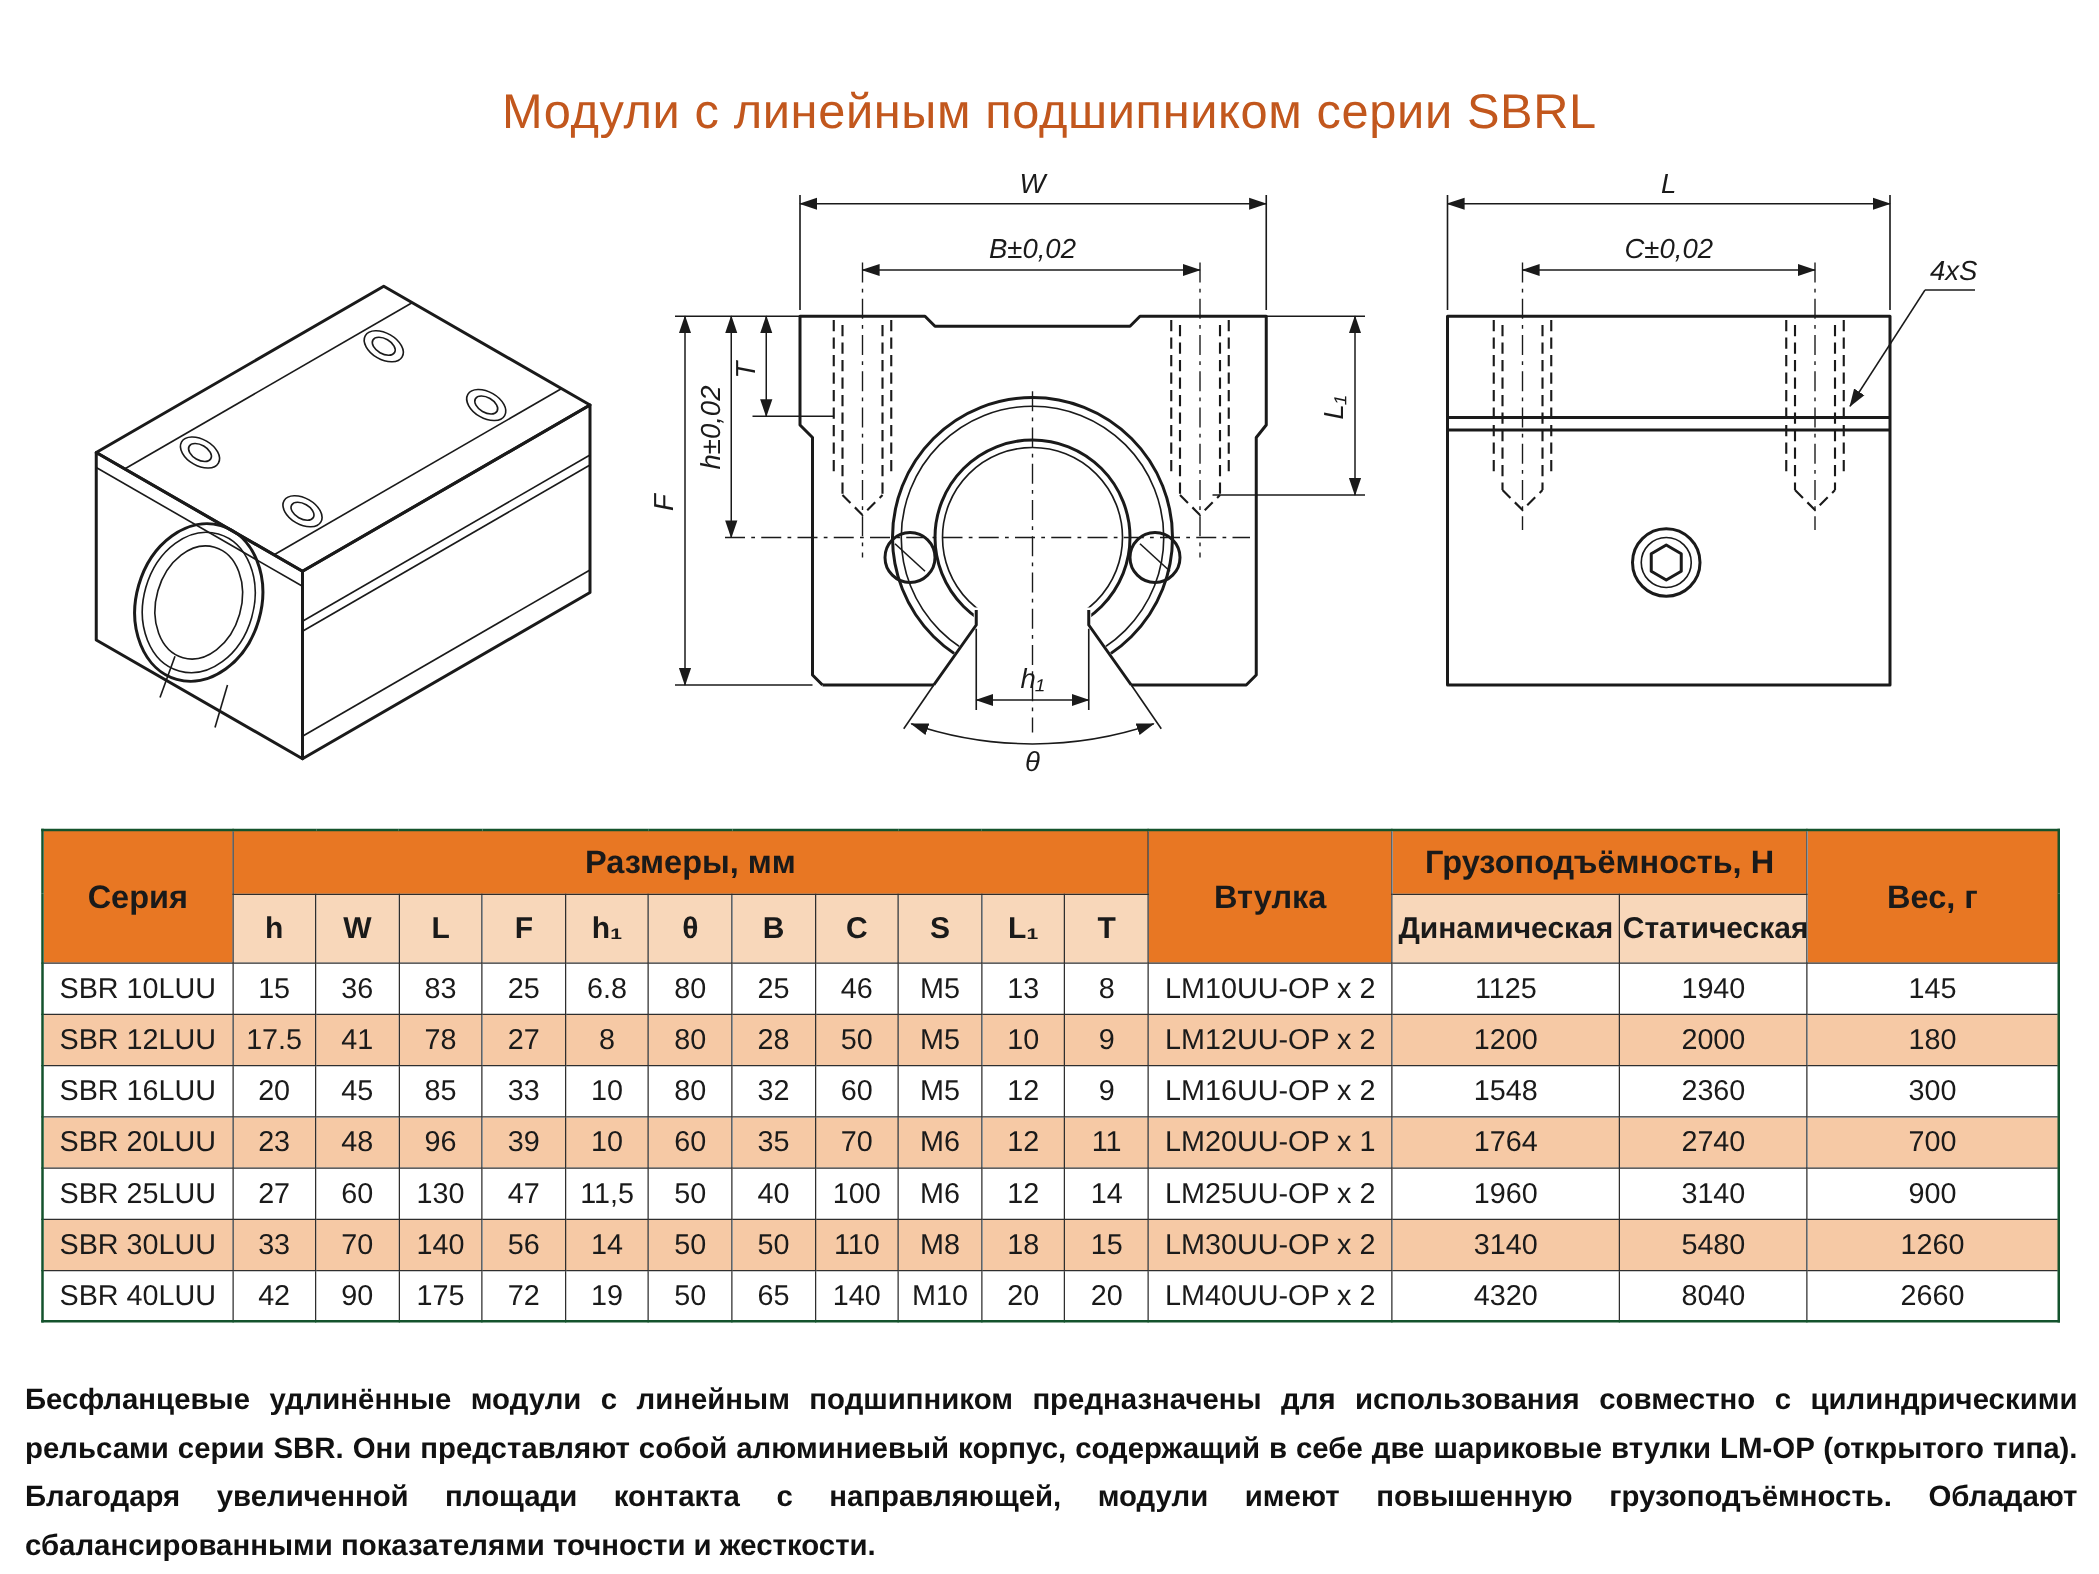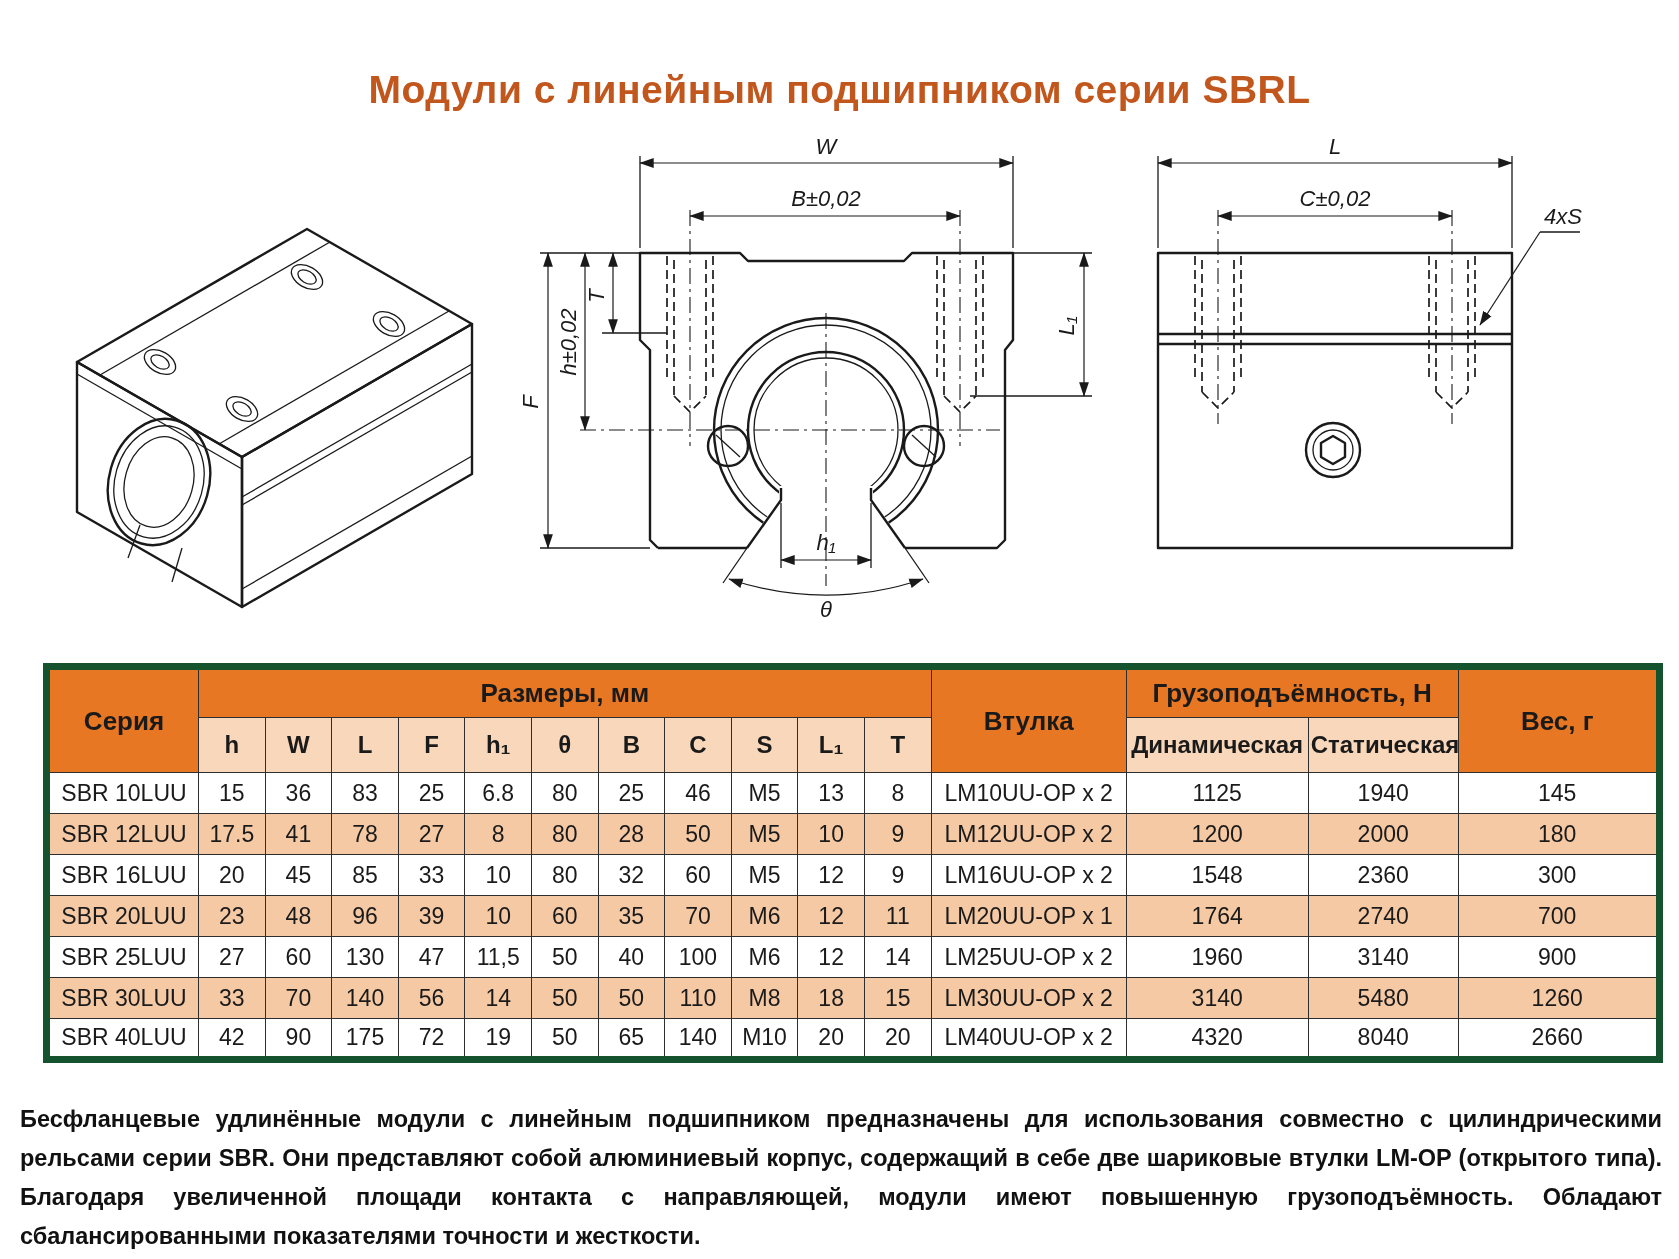--- a/index.html
+++ b/index.html
@@ -3,42 +3,42 @@
 <meta charset="utf-8">
 <style>
   html,body { margin:0; padding:0; }
   body {
     width:1679px; height:1259px; position:relative; background:#ffffff;
     font-family:"Liberation Sans","DejaVu Sans",sans-serif; color:#1a1a1a;
     overflow:hidden;
   }
   .title {
     position:absolute; top:68px; left:0; width:100%;
-    text-align:center; font-size:39px; font-weight:bold; color:#c2571d;
+    text-align:center; font-size:39px; font-weight:normal; color:#c2571d;
     letter-spacing:0.5px;
   }
   .drawing { position:absolute; }
   #iso-drawing   { left:22px;  top:182px; }
   #front-drawing { left:500px; top:128px; }
   #side-drawing  { left:1080px;top:128px; }
 
   svg { overflow:visible; }
   .outline { fill:none; stroke:#1a1a1a; stroke-width:2.4; stroke-linejoin:round; }
   .thin    { fill:none; stroke:#1a1a1a; stroke-width:1.3; }
   .dashed  { fill:none; stroke:#1a1a1a; stroke-width:1.7; stroke-dasharray:9 5; }
   .cline   { fill:none; stroke:#1a1a1a; stroke-width:1.1; stroke-dasharray:16 5 3 5; }
   .dim     { fill:none; stroke:#1a1a1a; stroke-width:1.2; }
   .mask    { fill:#ffffff; stroke:none; }
   .dimtext { font-family:"Liberation Sans","DejaVu Sans",sans-serif; font-style:italic;
              font-size:22px; fill:#1a1a1a; }
 
   table.spec {
-    position:absolute; top:663px; left:43px; width:1613px;
+    position:absolute; top:663px; left:33px; width:1613px;
     border-collapse:collapse; table-layout:fixed;
-    border:7px solid #14532d;
+    border:2px solid #14532d;
   }
   .spec th, .spec td {
     border:1px solid #2e2e2e; text-align:center; vertical-align:middle; padding:0 2px;
     overflow:hidden; white-space:nowrap;
   }
   .spec thead .grp   { background:#e87723; font-size:26px; font-weight:bold; }
   .spec thead tr.r1  { height:51px; }
   .spec thead tr.r2  { height:55px; }
   .spec thead .sub   { background:#f8d7ba; font-size:24px; font-weight:bold; }
   .spec tbody tr     { height:41px; font-size:23px; }

